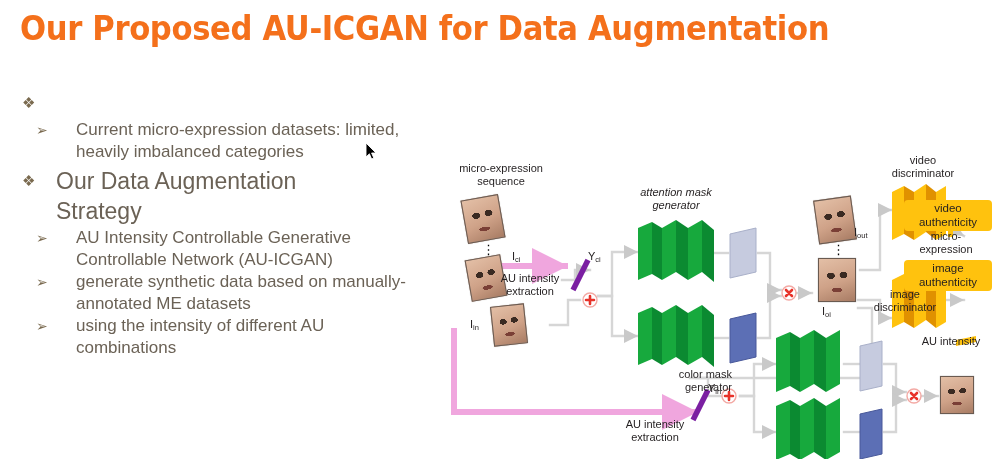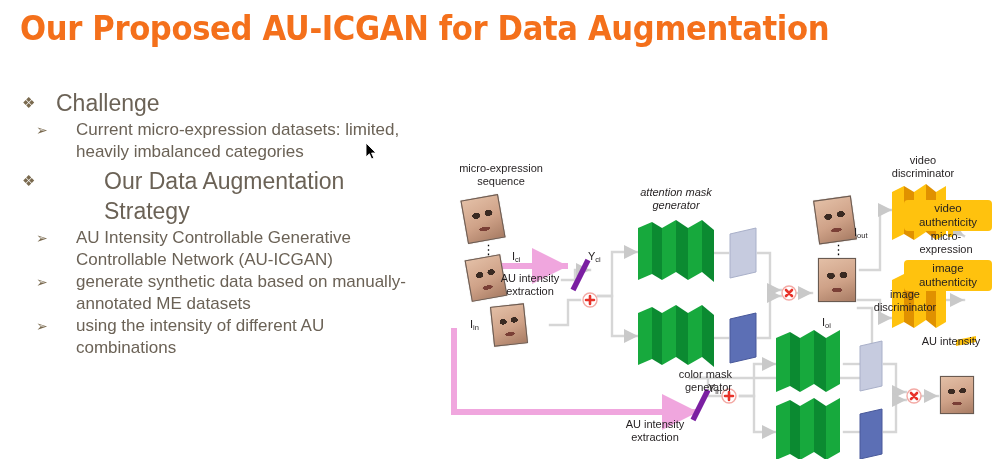--- a/index.html
+++ b/index.html
@@ -65,30 +65,29 @@
 <body>
 
 <div id="slide">
 
   <div class="slide-title">Our Proposed AU-ICGAN for Data Augmentation</div>
 
   <div class="body-col">
 
     <div class="lvl1">
       <div class="mark">❖</div>
-      <div class="txt">Challenge</div>
     </div>
     <div class="lvl2">
       <div class="mark">➢</div>
       <div class="txt">Current micro-expression datasets: limited, heavily imbalanced categories</div>
     </div>
 
     <div class="lvl1" style="margin-top:4px;">
       <div class="mark">❖</div>
-      <div class="txt" style="max-width:320px;margin-left:48px;">Our Data Augmentation Strategy</div>
+      <div class="txt" style="max-width:320px;">Our Data Augmentation Strategy</div>
     </div>
     <div class="lvl2">
       <div class="mark">➢</div>
       <div class="txt">AU Intensity Controllable Generative Controllable Network (AU-ICGAN)</div>
     </div>
     <div class="lvl2">
       <div class="mark">➢</div>
       <div class="txt">generate synthetic data based on manually-annotated ME datasets</div>
     </div>
     <div class="lvl2">
@@ -266,20 +265,20 @@
 
     <div class="hl" style="left:464px;top:110px;width:78px;">image<br>authenticity</div>
 
     <div class="dlabel" style="left:470px;top:185px;width:82px;">AU intensity</div>
 
     <div class="dlabel" style="left:72px;top:100px;">I<span class="sub">ci</span></div>
     <div class="dlabel" style="left:148px;top:100px;">Y<span class="sub">ci</span></div>
     <div class="dlabel" style="left:30px;top:168px;">I<span class="sub">in</span></div>
     <div class="dlabel" style="left:268px;top:232px;">Y<span class="sub">in</span></div>
     <div class="dlabel" style="left:414px;top:76px;">I<span class="sub">out</span></div>
-    <div class="dlabel" style="left:382px;top:166px;">I<span class="sub">oi</span></div>
+    <div class="dlabel" style="left:382px;top:155px;">I<span class="sub">oi</span></div>
   </div>
 
   <svg class="cursor" style="left:366px;top:143px;" viewBox="0 0 12 18">
     <path d="M0,0 L0,14 L3.4,10.8 L5.6,16 L7.8,15 L5.6,10 L10,10 Z" fill="#000" stroke="#fff" stroke-width="0.9"></path>
   </svg>
 
 </div>
 
 </body></html>

